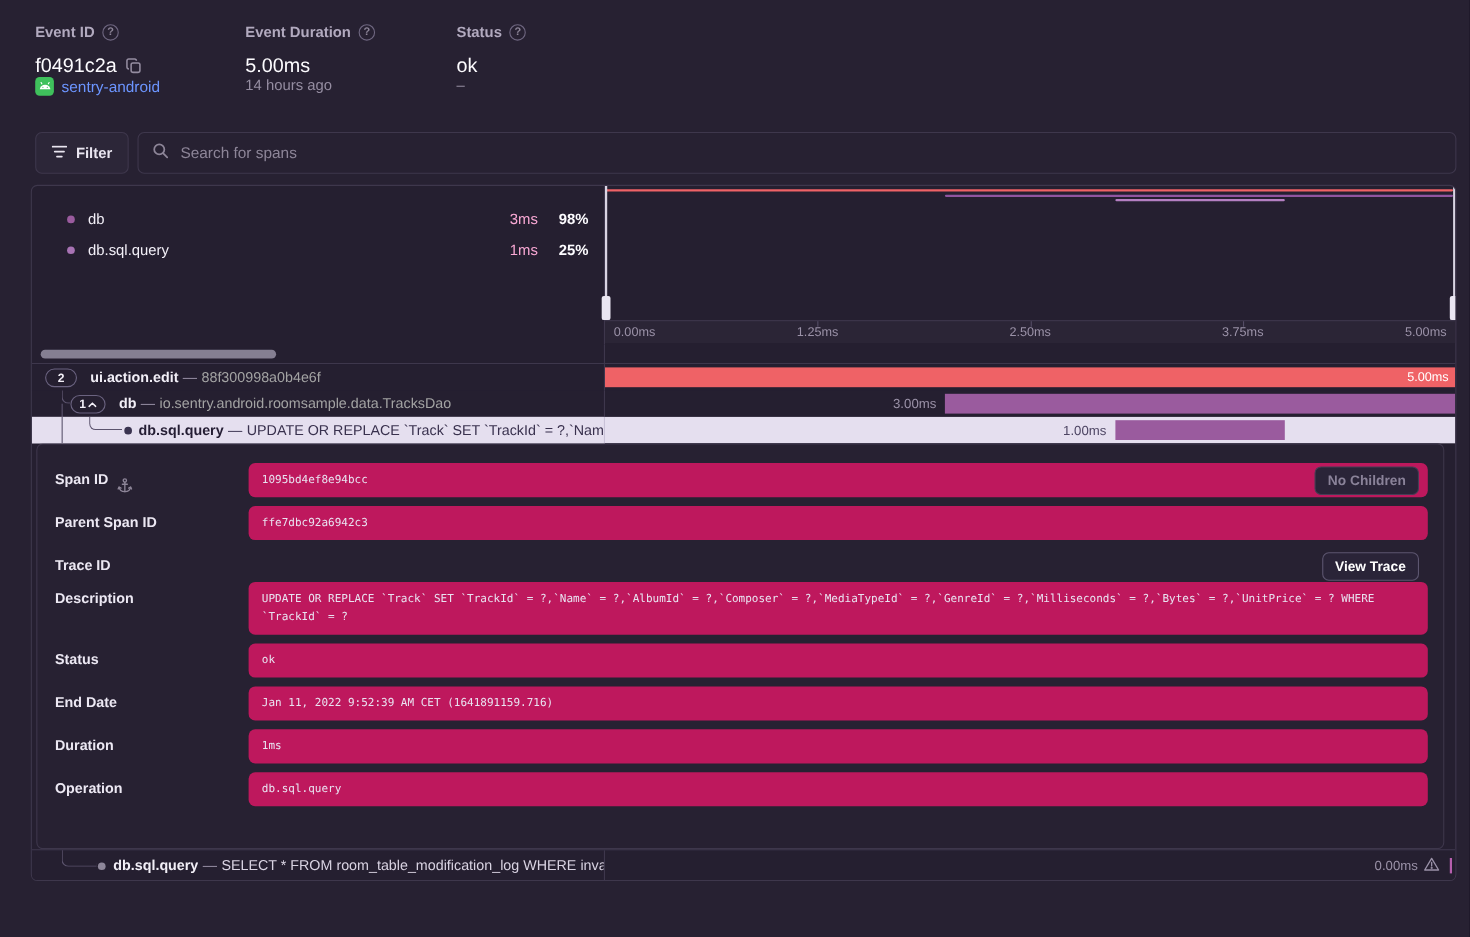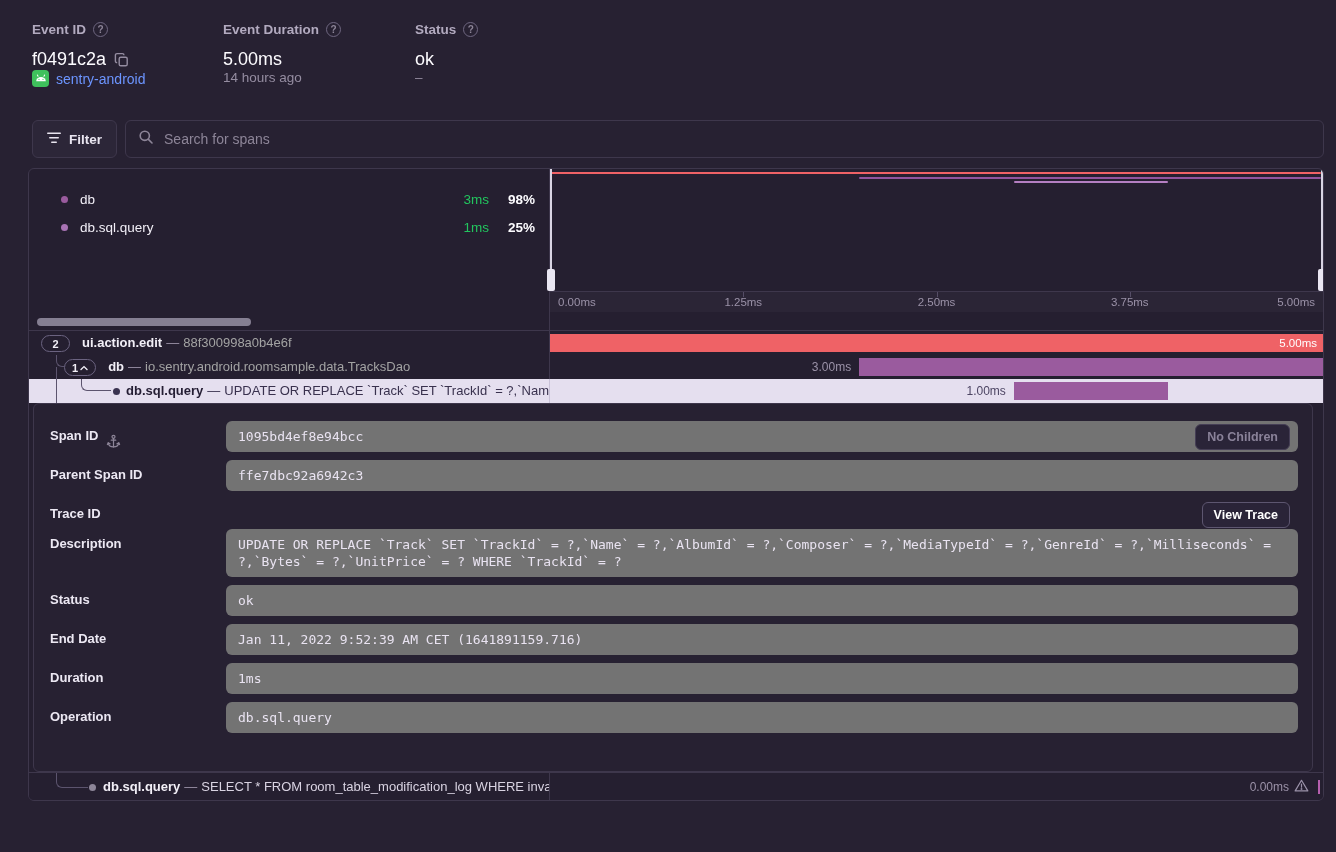--- a/index.html
+++ b/index.html
@@ -32,21 +32,21 @@
     color:#e9e5f0; font-family:inherit; font-size:14px; }
   .search-box input::placeholder { color:#8d8598; }
   
   .spans-panel { margin:10px 12px 0 28px; width:1296px;
     border:1px solid #3e374c; border-radius:6px; background:#251f30; overflow:hidden; }
   .panel-top { display:flex; height:144px; }
   .legend { width:520px; padding:16px 14px 0 32px; }
   .legend-row { display:flex; align-items:center; height:28px; font-size:13.5px; }
   .legend-dot { width:7px; height:7px; border-radius:50%; margin-right:12px; }
   .legend-name { flex:1; color:#f2eff7; }
-  .legend-dur { width:42px; text-align:right; color:#22c55e; }
+  .legend-dur { width:42px; text-align:right; color:#f9a8d4; }
   .legend-pct { width:46px; text-align:right; color:#fdfcff; font-weight:bold; }
   .minimap { position:relative; flex:1; border-left:1px solid #3e374c; }
   .mm-canvas { position:relative; height:122px; }
   .mm-line { position:absolute; height:2px; border-radius:1px; }
   .mm-handle { position:absolute; top:0; bottom:0; width:2px; background:#d9d4e3; }
   .mm-handle .grip { position:absolute; bottom:0; left:-3px; width:8px; height:22px;
     background:#eae6f2; border-radius:2px; }
   .mm-axis { position:relative; height:21px; border-top:1px solid #3e374c; background:#2b2536;
     font-size:11.5px; color:#9b92a8; }
   .mm-tick { position:absolute; top:0; width:1px; height:5px; background:#554d66; }
@@ -76,22 +76,22 @@
   .row-selected, .row-selected .tree-left { background:#e5dfef; }
   .row-selected .tree-op { color:#241d33; }
   .row-selected .tree-dash, .row-selected .tree-desc { color:#39314e; }
   
   .detail-panel { margin:0 10px 0 4px; border:1px solid #3e374c; border-radius:6px;
     background:#272132; padding:17px 14px 38px 16px; }
   .detail-row { display:flex; margin-bottom:8px; position:relative; }
   .detail-label { width:176px; padding-top:7px; font-size:13px; font-weight:bold; color:#ece8f3;
     display:flex; align-items:flex-start; gap:8px; }
   .detail-label .anchor { margin-top:6px; }
-  .value-box { flex:1; min-height:30px; background:#737373; border-radius:6px; padding:7px 12px;
-    font-family:"DejaVu Sans Mono", monospace; font-size:13px; line-height:17px; color:#e9e3f1; }
+  .value-box { flex:1; min-height:30px; background:#be185d; border-radius:6px; padding:7px 12px;
+    font-family:"DejaVu Sans Mono", monospace; font-size:10px; line-height:17px; color:#e9e3f1; }
   .pill-btn { position:absolute; right:8px; top:3px; padding:5px 11px; border-radius:6px;
     font-size:12.5px; font-weight:bold; font-family:inherit; cursor:pointer; }
   .pill-disabled { border:1px solid #453e55; color:#8a8299; background:#2a2438; cursor:default; }
   .pill-active { border:1px solid #5d5670; color:#ffffff; background:#2a2438; }
   
   .footer-row { border-top:1px solid #3e374c; height:28px; }
   .footer-row .tree-left { line-height:28px; }
   .footer-right { display:flex; align-items:center; justify-content:flex-end; gap:5px;
     padding-right:14px; font-size:12px; color:#9b92a8; position:relative; }
   .zero-tick { position:absolute; right:3px; top:7px; width:2px; height:14px; background:#b65fae; }

